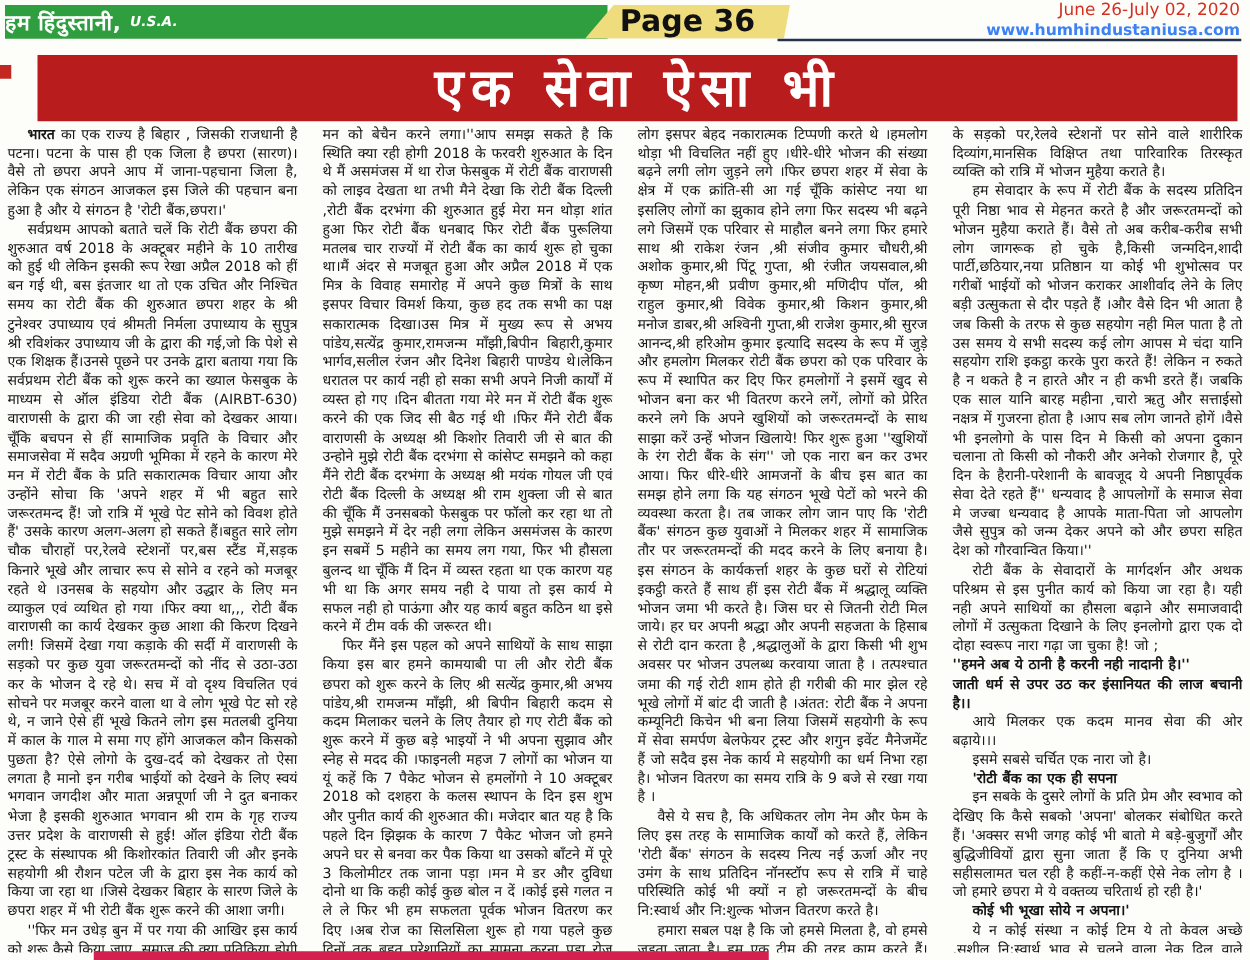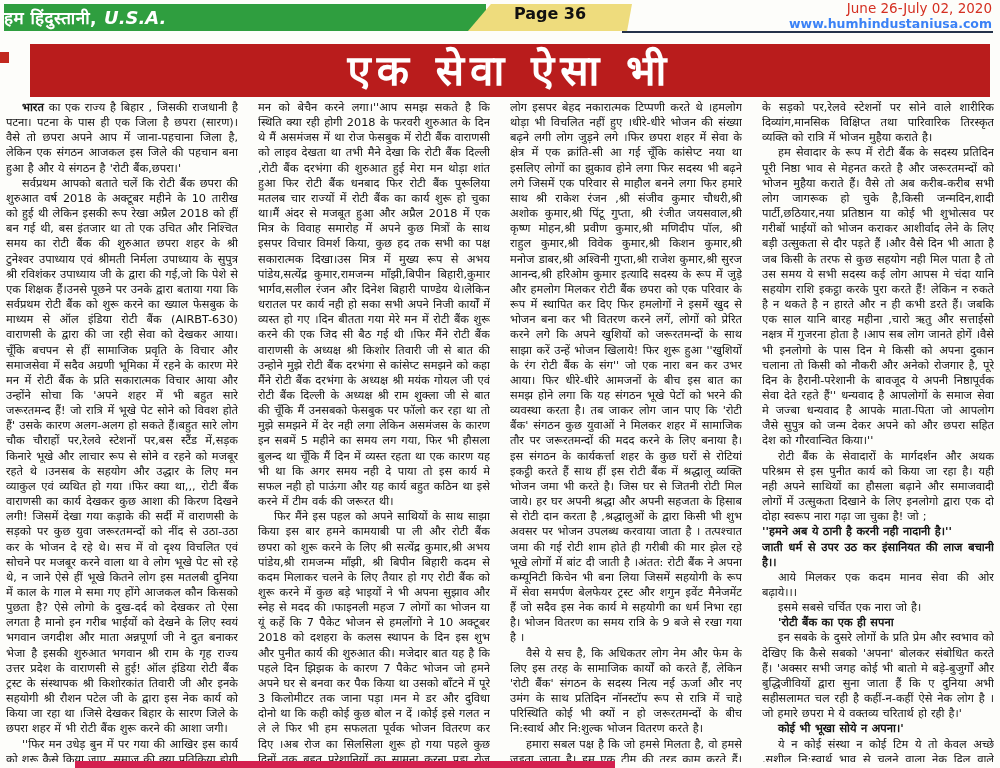--- a/index.html
+++ b/index.html
@@ -6,26 +6,26 @@
   .page{
     position:relative;width:1000px;height:768px;background:#fdfdfa;overflow:hidden;
     font-family:"DejaVu Sans",sans-serif;color:#111;
   }
   
   .masthead{
     position:absolute;left:4px;top:4px;width:482px;height:27px;background:#2f9e3f;
     display:flex;align-items:center;padding-left:0;box-sizing:border-box;
   }
   .masthead .title{color:#fff;font-weight:bold;font-size:17px;letter-spacing:.5px;}
-  .masthead .suffix{color:#fff;font-weight:bold;font-style:italic;font-size:18px;margin-left:7px;}
+  .masthead .suffix{color:#fff;font-weight:bold;font-style:italic;font-size:11px;margin-left:7px;}
   .page-badge{
     position:absolute;left:468px;top:4px;width:164px;height:27px;background:#eedc7d;
     clip-path:polygon(14% 0,100% 0,97% 100%,0 100%);
-    display:flex;align-items:flex-start;justify-content:center;
-    font-weight:bold;font-size:16px;color:#111;
+    display:flex;align-items:flex-end;justify-content:center;
+    font-weight:bold;font-size:24px;color:#111;
   }
   .issue-info{position:absolute;right:8px;top:1px;text-align:right;line-height:1.15;}
   .issue-date{color:#d42f21;font-weight:normal;font-size:13.5px;}
   .issue-site{color:#3b82f6;font-weight:bold;font-size:12.5px;}
   .issue-rule{position:absolute;left:622px;top:31px;width:371px;height:2px;background:#24324a;}
   
   .headline-band{
     position:absolute;left:30px;top:44px;width:960px;height:53px;background:#b91c1c;
     display:flex;align-items:center;justify-content:center;
   }

